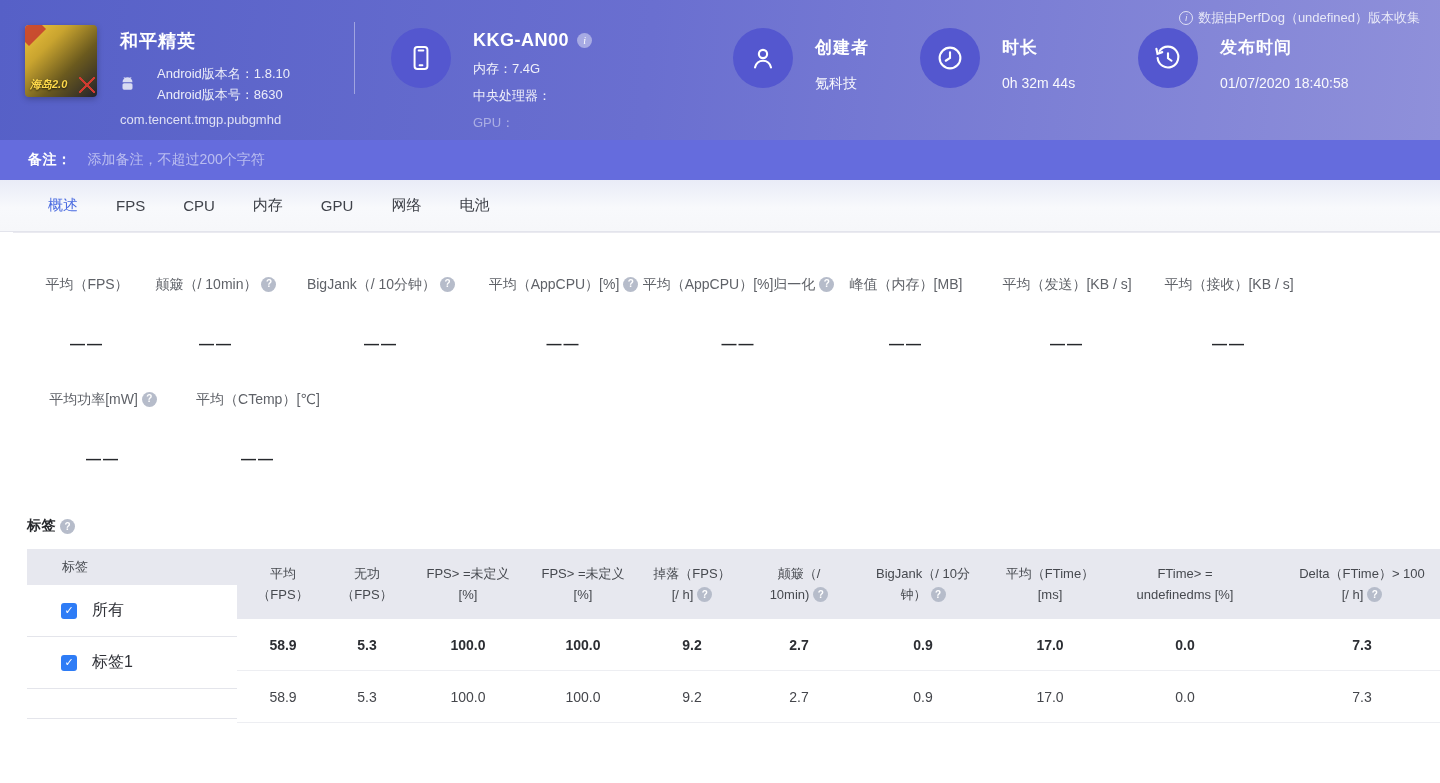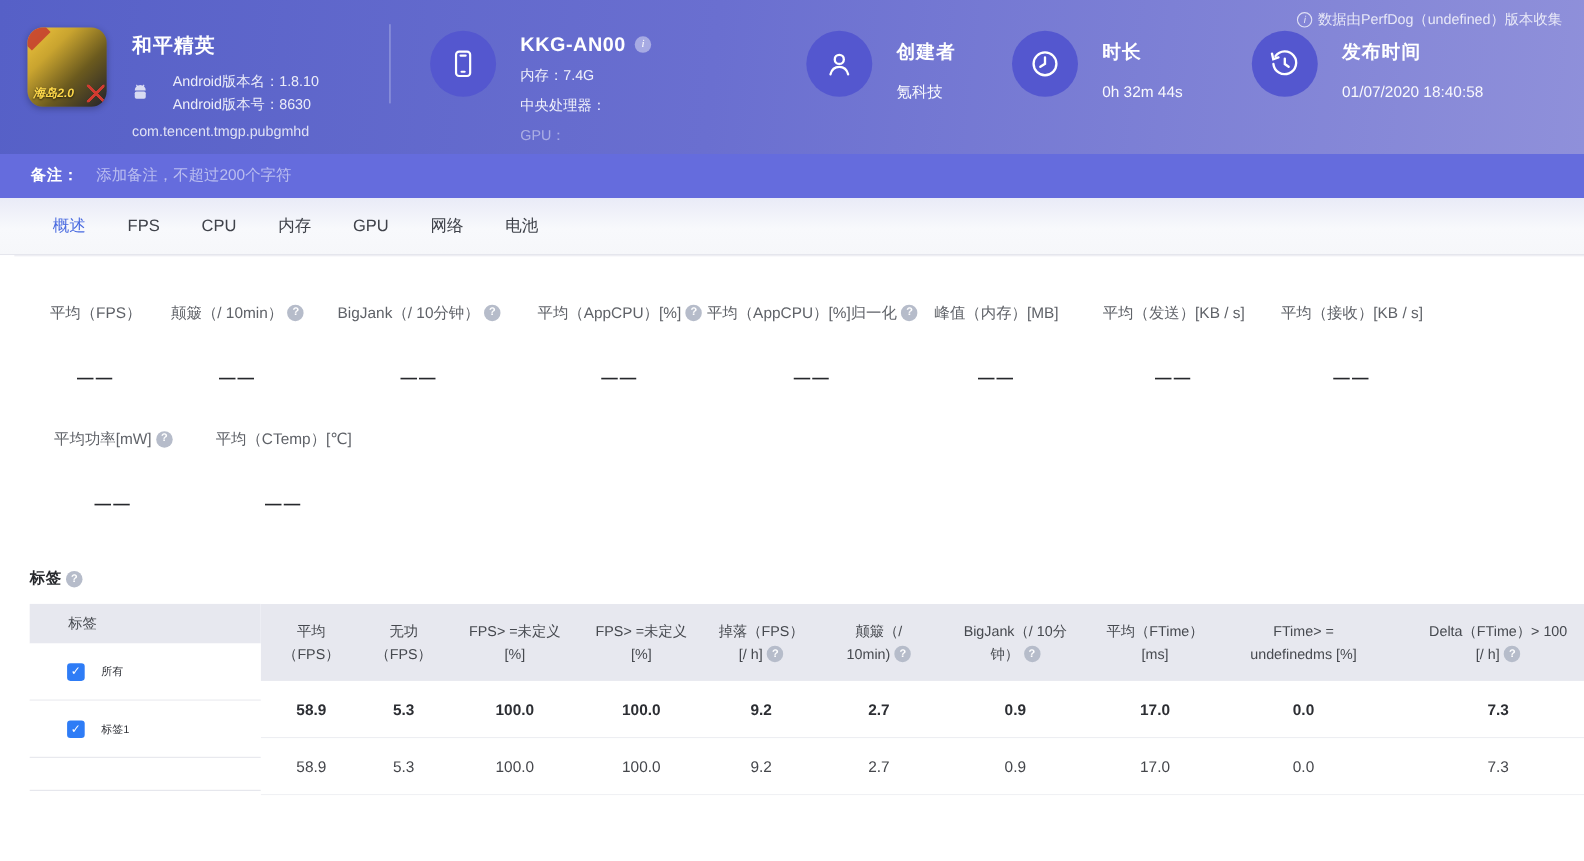--- a/index.html
+++ b/index.html
@@ -17,21 +17,21 @@
   .collect-info {
     position:absolute; top:9px; right:20px; font-size:13px;
     color:rgba(255,255,255,.8); display:flex; align-items:center; gap:5px;
   }
   .info-circ {
     width:14px; height:14px; border:1px solid rgba(255,255,255,.75); border-radius:50%;
     font-size:9px; line-height:12px; text-align:center; font-style:italic; display:inline-block;
   }
   .app-block { position:absolute; left:25px; top:25px; display:flex; }
   .app-icon {
-    width:72px; height:72px; border-radius:14px; position:relative; overflow:hidden;
+    width:72px; height:72px; border-radius:4px; position:relative; overflow:hidden;
     background:linear-gradient(135deg,#f0c53e 0%,#c9a42f 30%,#6b5a1e 62%,#23222b 100%);
     box-shadow:0 2px 6px rgba(0,0,0,.25); flex:none;
   }
   .app-icon::before {
     content:""; position:absolute; left:-8px; top:-8px; width:24px; height:24px;
     background:#c43a2e; transform:rotate(45deg); opacity:.85;
   }
   .app-icon::after {
     content:""; position:absolute; right:2px; bottom:4px; width:16px; height:16px;
     background:linear-gradient(45deg,transparent 44%,#d13b30 44%,#d13b30 56%,transparent 56%),
@@ -121,21 +121,21 @@
   .tags-title-row { margin:50px 0 0 27px; display:flex; align-items:center; }
   .tags-title { font-size:14px; font-weight:bold; color:#26282c; letter-spacing:.5px; }
   .tag-table { margin:14px 0 0 27px; display:flex; align-items:flex-start; }
   .left-col { width:210px; flex:none; }
   .lhead {
     height:36px; background:#e7e8ef; display:flex; align-items:center; padding-left:35px;
     font-size:13px; color:#46494f;
   }
   .lrow { height:52px; display:flex; align-items:center; padding-left:34px; gap:15px; border-bottom:1px solid #e4e5eb; background:#fff; }
   .lrow.empty { height:30px; }
-  .lrow-label { font-size:10px; color:#303238; }
+  .lrow-label { font-size:16px; color:#303238; }
   .cb {
     width:16px; height:16px; border-radius:3px; background:#2e7cf6; color:#fff; font-size:11px;
     display:inline-flex; align-items:center; justify-content:center; cursor:pointer; flex:none;
   }
   .right-col { width:1203px; overflow:hidden; flex:none; }
   .rhead { height:70px; background:#e7e8ef; display:flex; align-items:center; }
   .th {
     display:flex; flex-direction:column; align-items:center; justify-content:center;
     font-size:13px; color:#46494f; line-height:21px; flex:none; text-align:center;
   }

